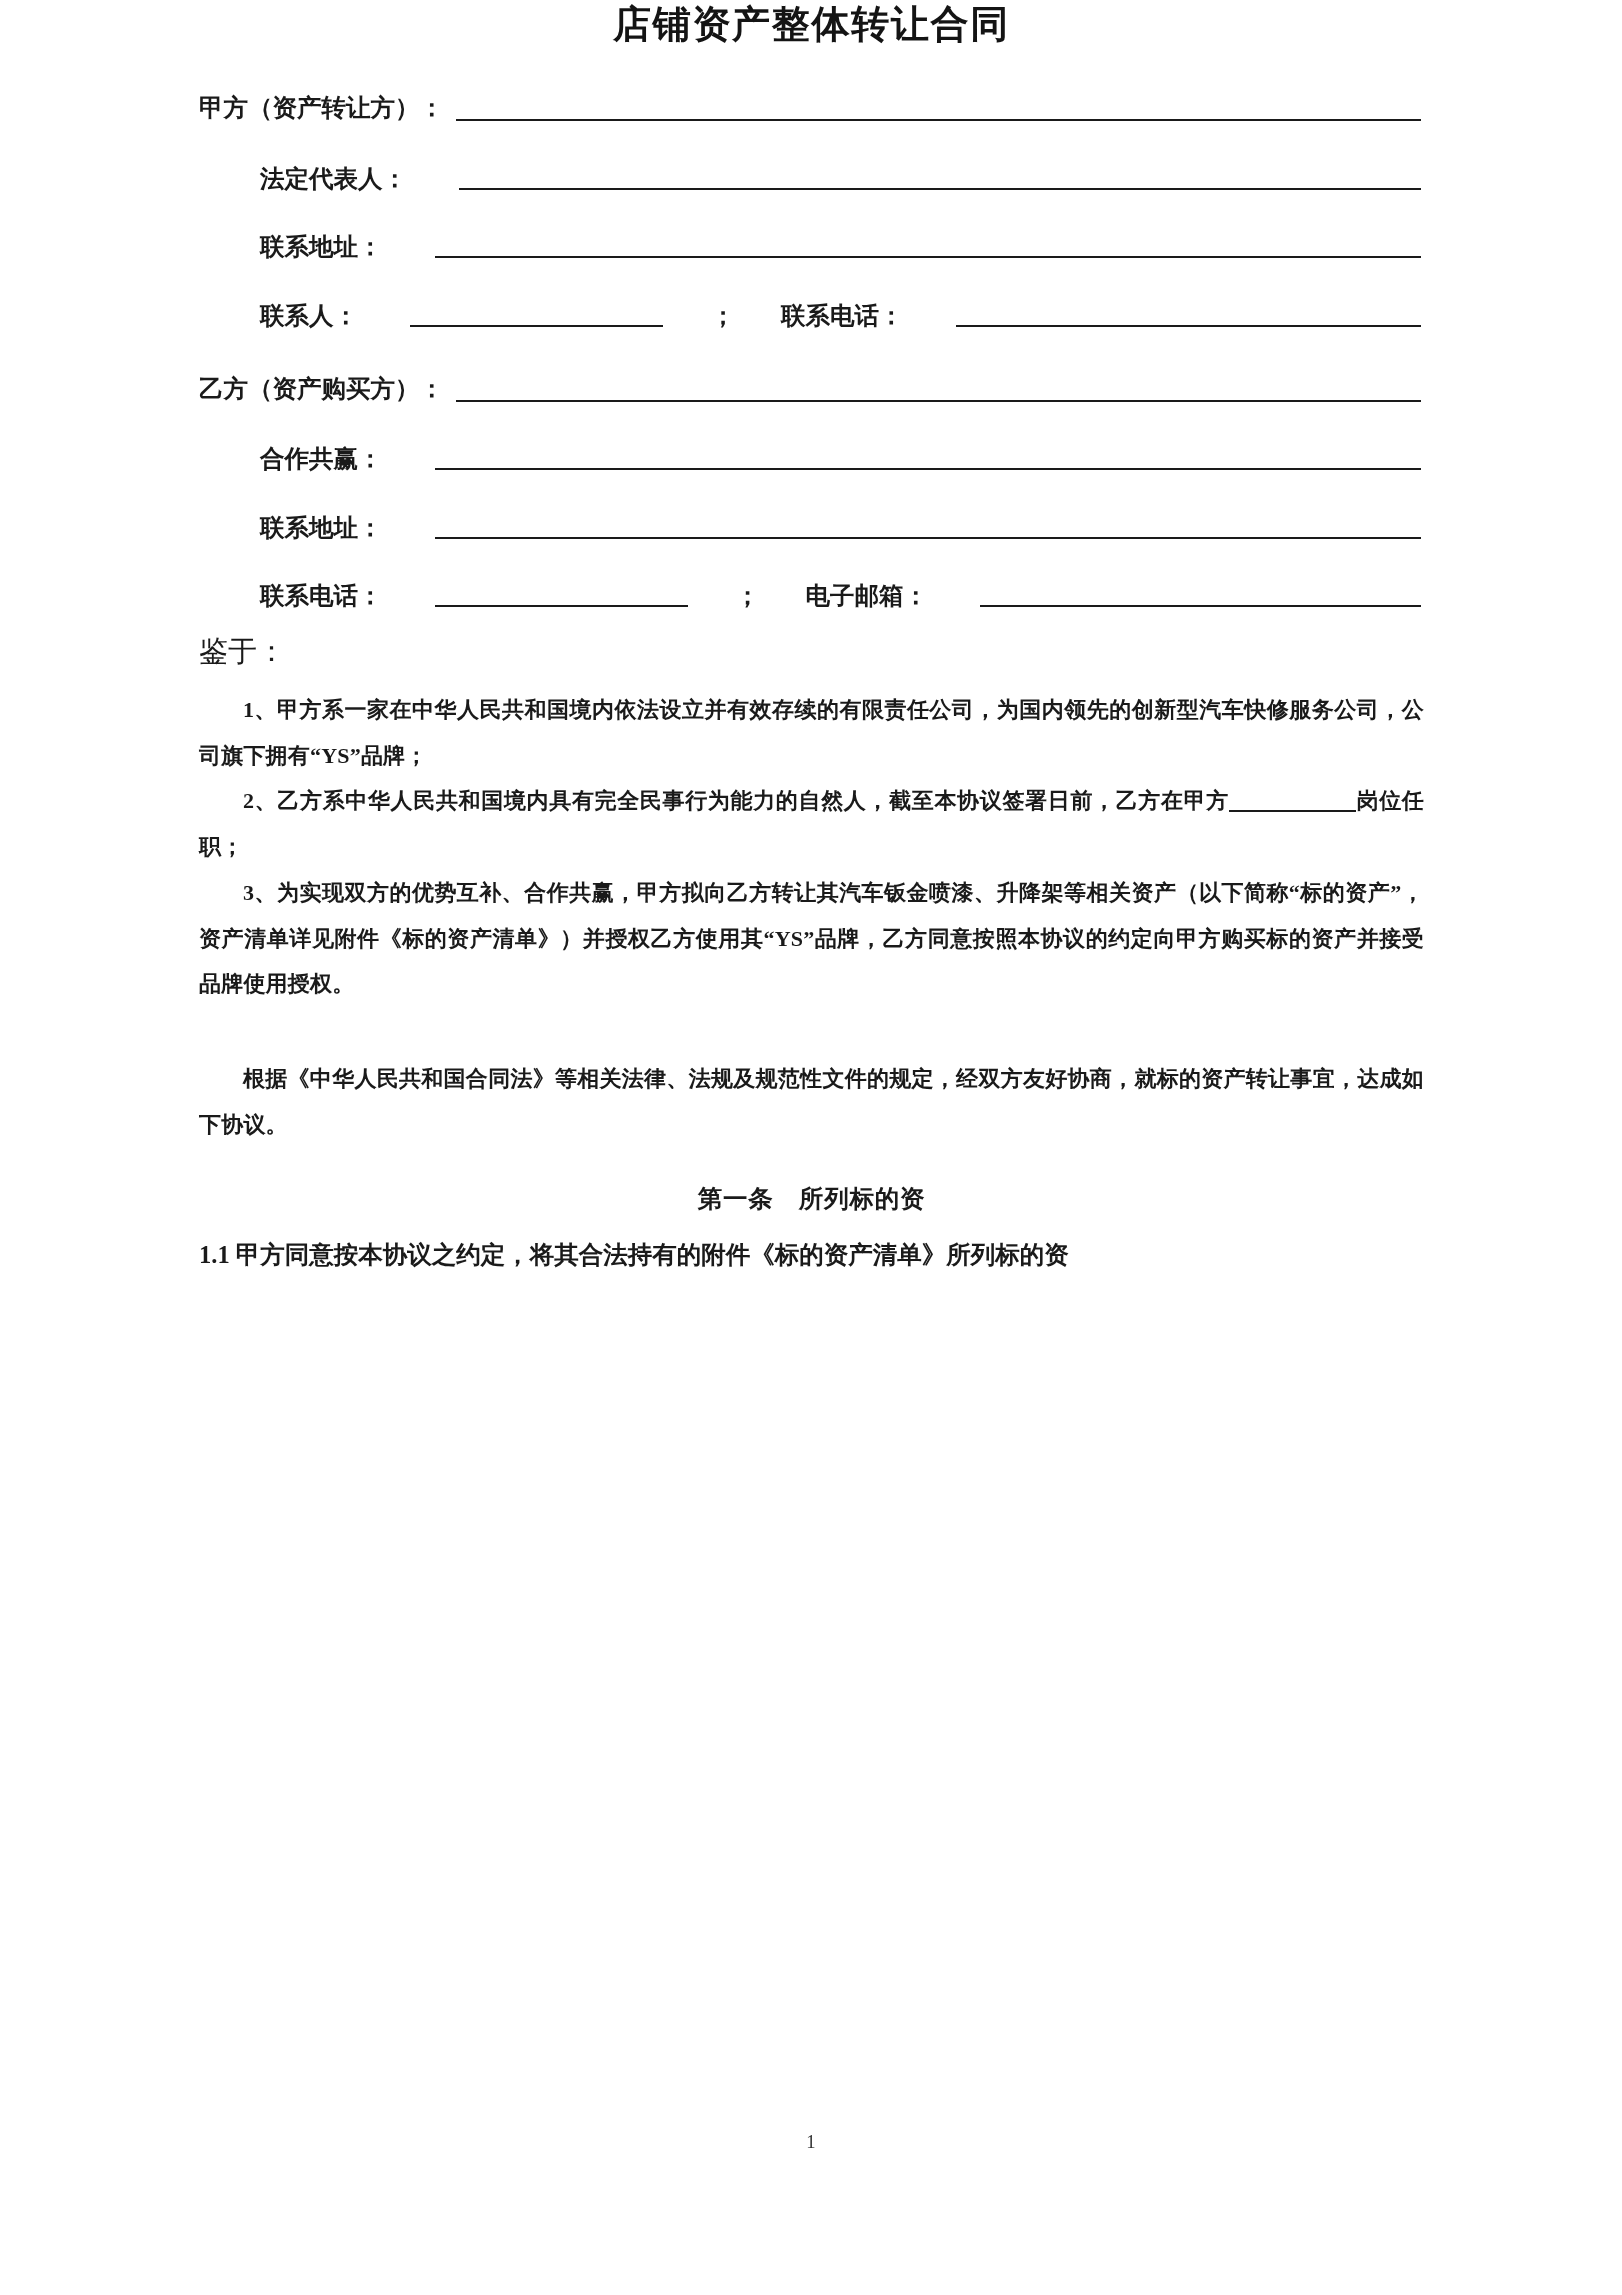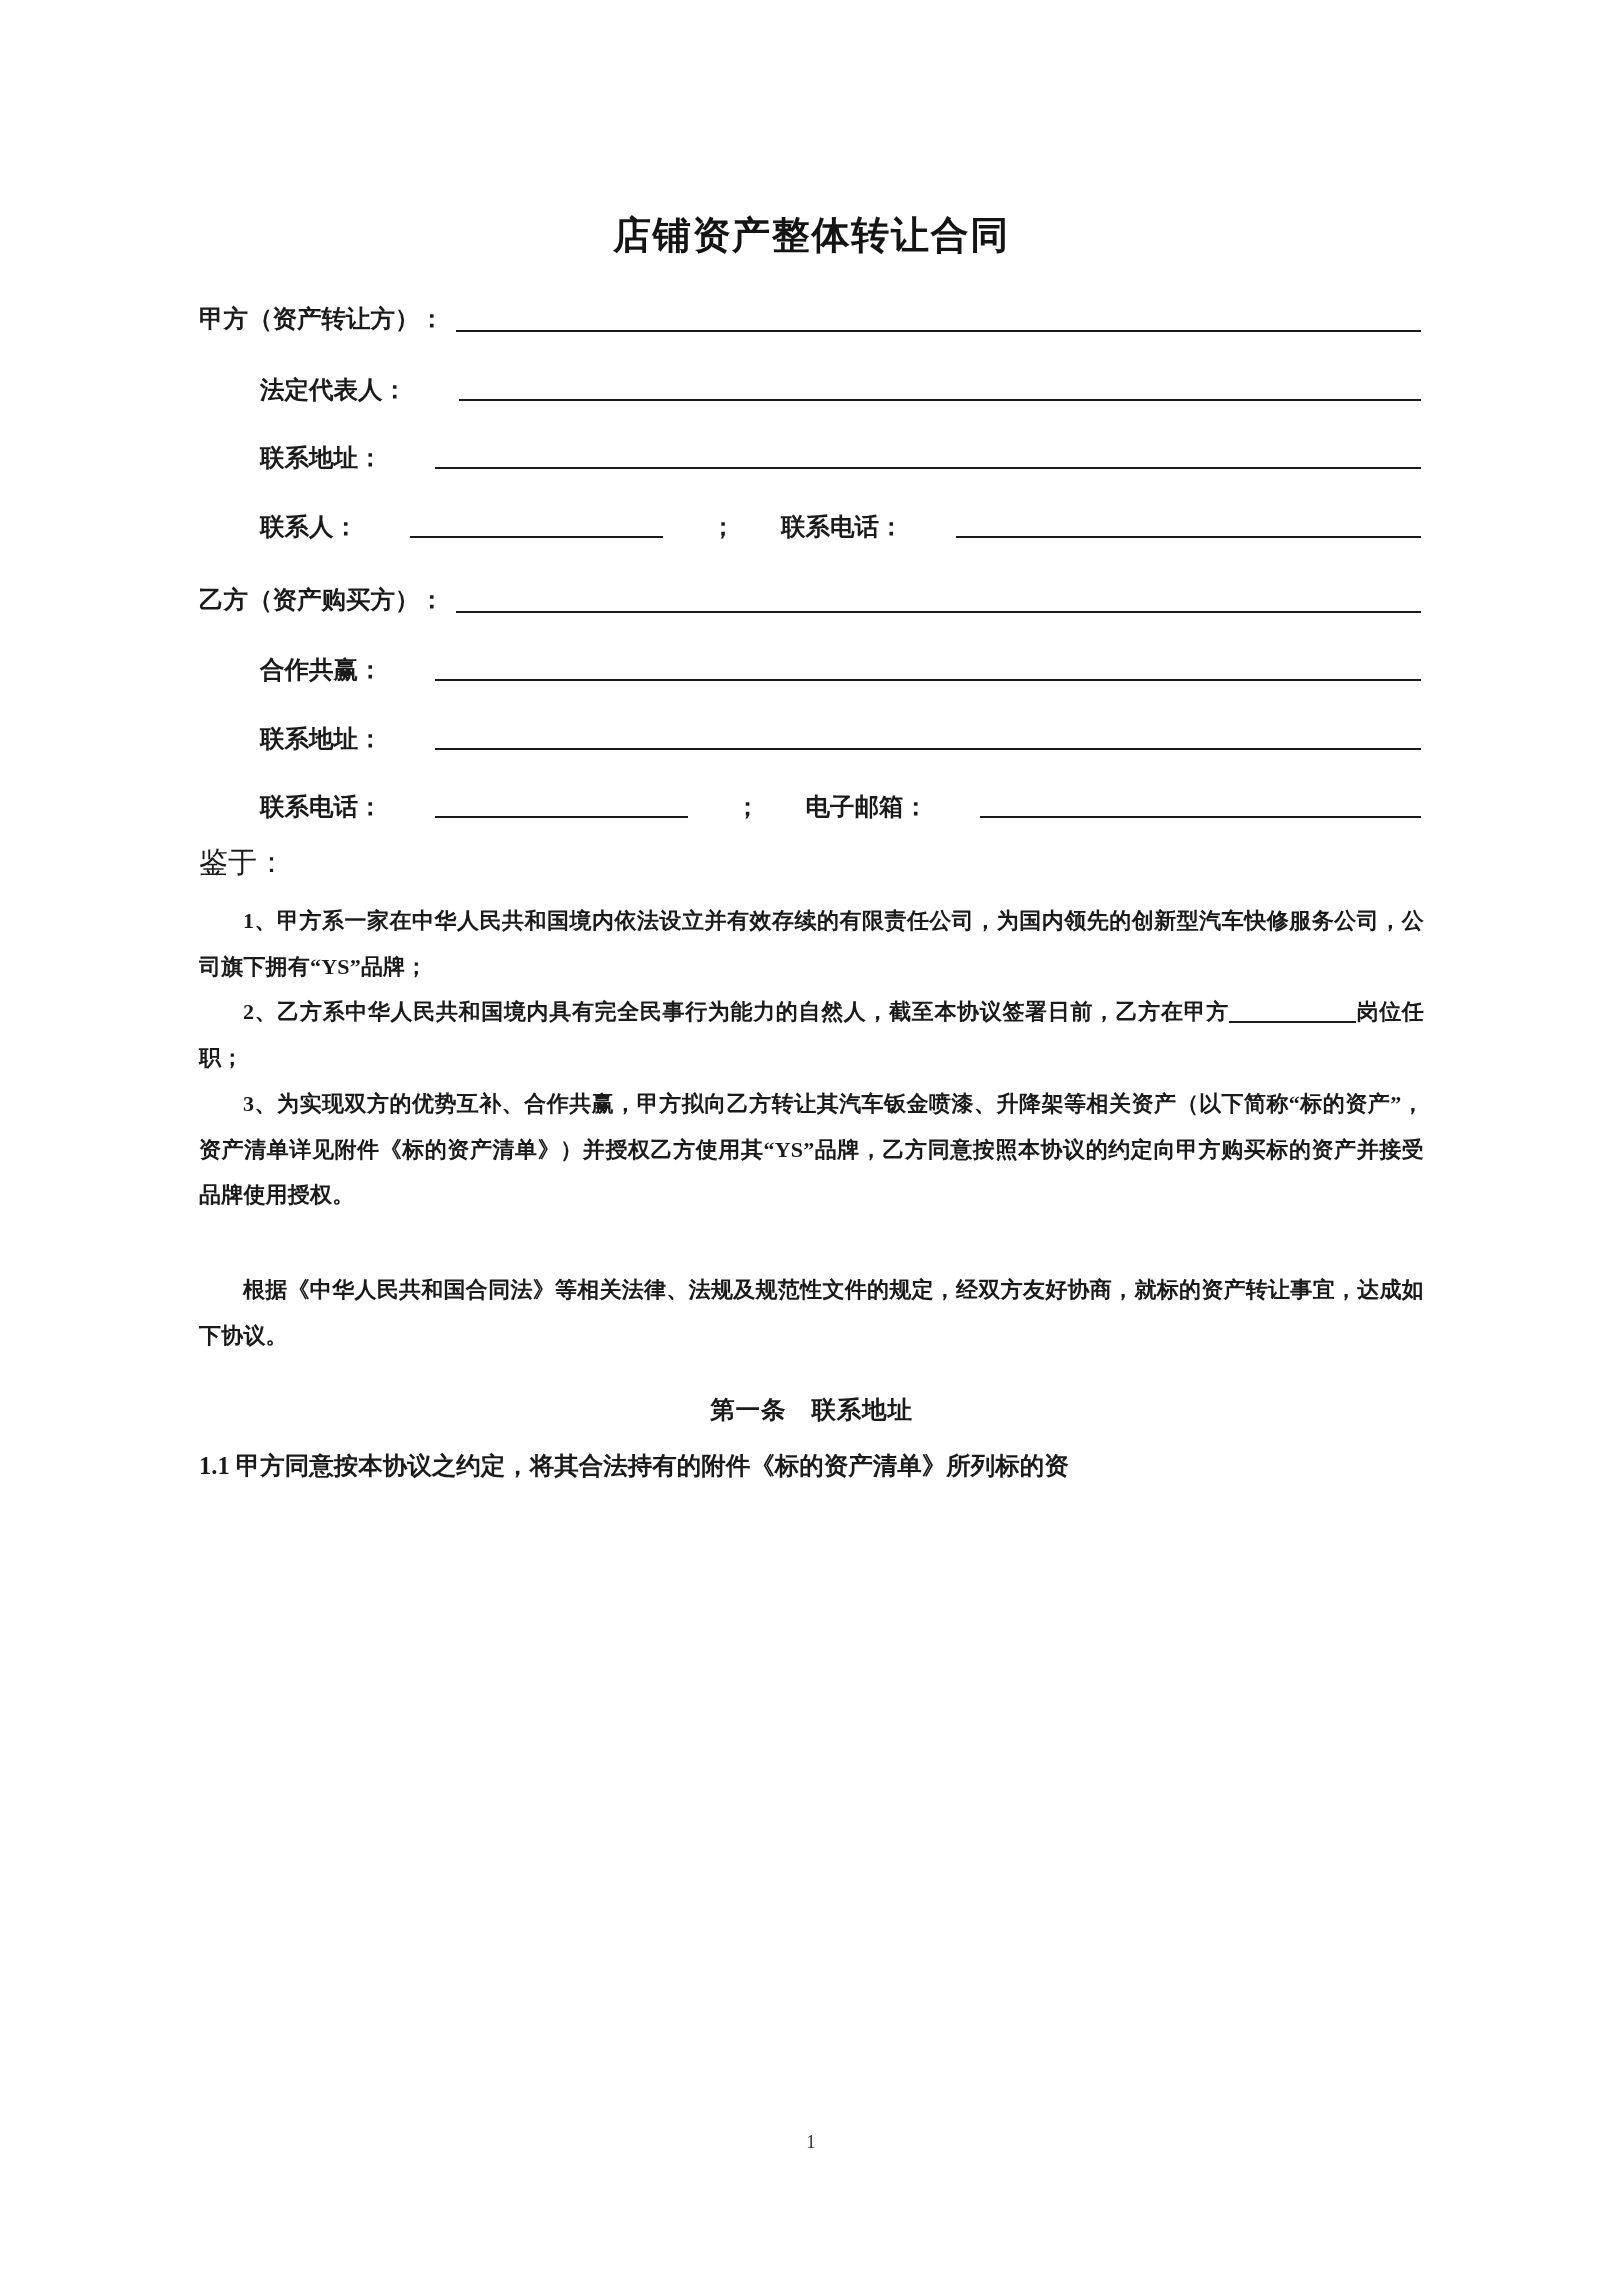--- a/index.html
+++ b/index.html
@@ -30,21 +30,20 @@
     height: 2295px;
   }
 
   
   .doc-title {
     text-align: center;
     font-size: 38px;
     font-weight: 700;
     letter-spacing: 1.7px;
     margin: 0;
-    padding-top: 211px;
     padding-bottom: 0;
     line-height: 1.3;
     color: #141414;
   }
 
   
   .party-block {
     margin-top: 46px;
   }
   .party-head {
@@ -215,21 +214,21 @@
     <p class="body-par">
       <span>2、乙方系中华人民共和国境内具有完全民事行为能力的自然人，截至本协议签署日前，乙方在甲方</span><span class="inline-blank"></span><span>岗位任职；</span>
     </p>
 
     <p class="body-par">3、为实现双方的优势互补、合作共赢，甲方拟向乙方转让其汽车钣金喷漆、升降架等相关资产（以下简称“标的资产”，资产清单详见附件《标的资产清单》）并授权乙方使用其“YS”品牌，乙方同意按照本协议的约定向甲方购买标的资产并接受品牌使用授权。</p>
 
     <div class="gap-block"></div>
 
     <p class="body-par">根据《中华人民共和国合同法》等相关法律、法规及规范性文件的规定，经双方友好协商，就标的资产转让事宜，达成如下协议。</p>
 
-    <div class="article-heading">第一条　联系地址</div>
+    <div class="article-heading">第一条　所列标的资</div>
 
     <p class="clause">1.1 甲方同意按本协议之约定，将其合法持有的附件《标的资产清单》所列标的资</p>
 
   </div>
 
   <div class="page-footer">1</div>
 </div>
 
 
 </body></html>

